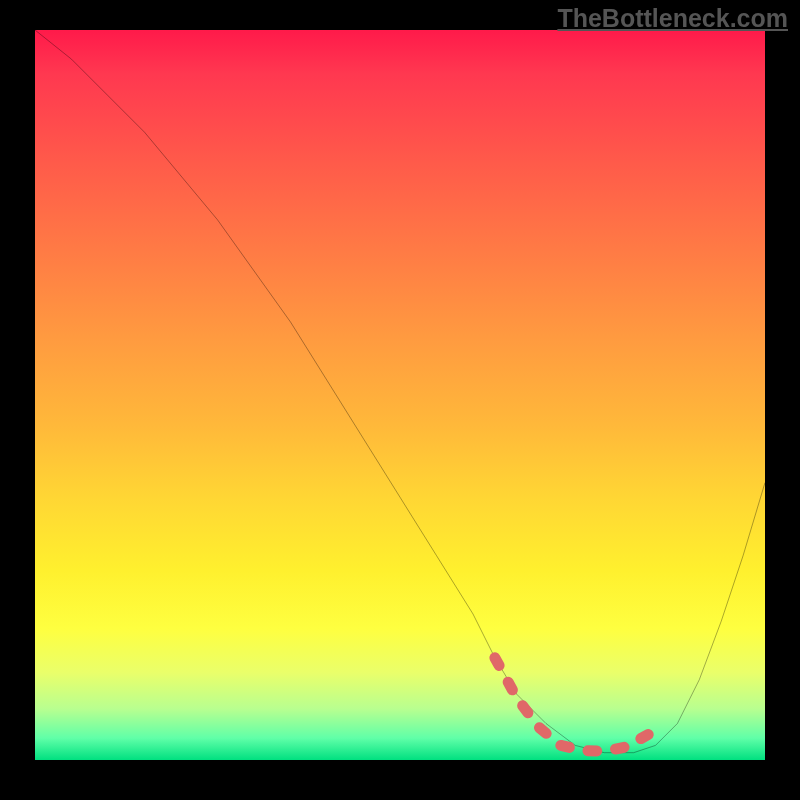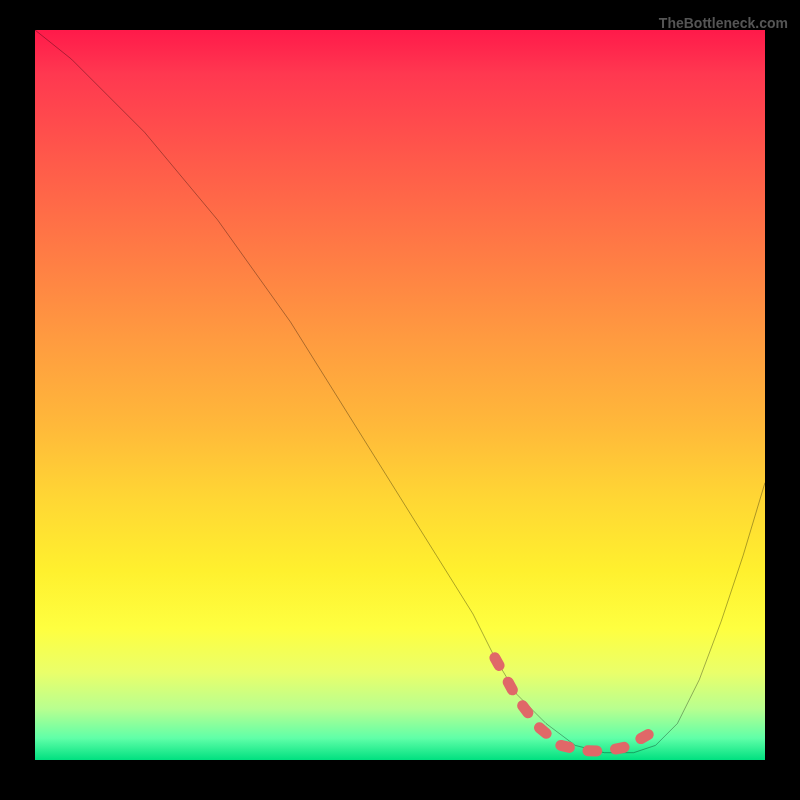--- a/index.html
+++ b/index.html
@@ -12,26 +12,27 @@
     font-family: Arial, sans-serif;
   }
   .container {
     position: relative;
     width: 800px;
     height: 800px;
     background: #000;
   }
   .watermark {
     position: absolute;
-    top: 15px;
+    top: 4px;
     right: 12px;
     color: #555;
-    font-size: 14px;
+    font-size: 25px;
     font-weight: bold;
     z-index: 10;
+    text-decoration: underline;
   }
   .plot-area {
     position: absolute;
     left: 35px;
     top: 30px;
     width: 730px;
     height: 730px;
   }
   .gradient-bg {
     position: absolute;

